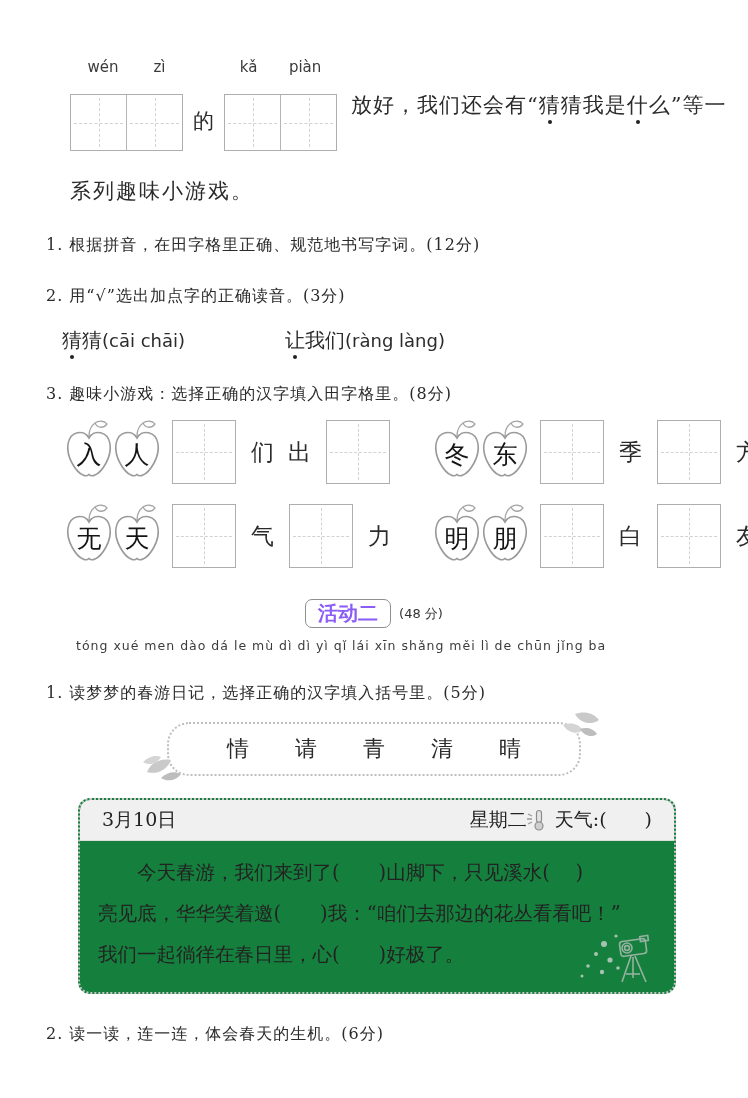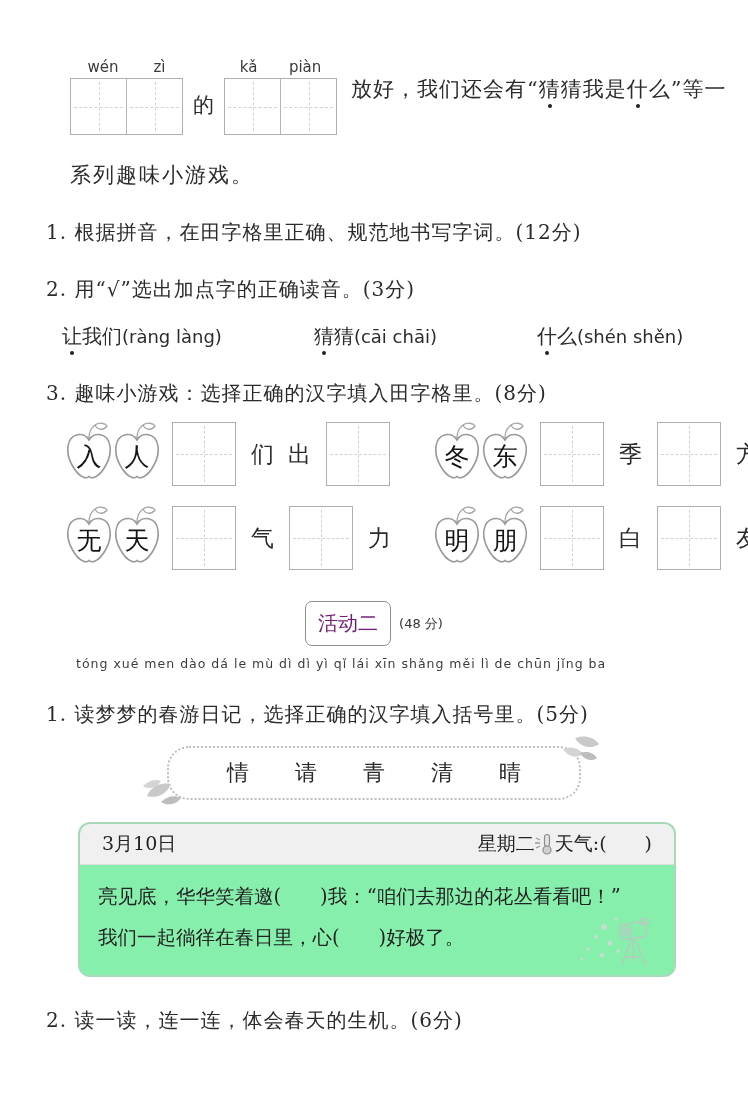--- a/index.html
+++ b/index.html
@@ -5,35 +5,35 @@
   html,body{margin:0;padding:0;}
   body{
     width:748px;height:1098px;background:#ffffff;color:#2b2b2b;
     font-family:"DejaVu Serif","Liberation Serif",serif;
     overflow:hidden;position:relative;
   }
   .kai{font-family:"DejaVu Serif","Liberation Serif",serif;}
 
   
   .intro-row{margin:58px 0 0 70px;display:flex;align-items:flex-end;}
-  .grid-block{display:flex;flex-direction:column;align-items:center;}
+  .grid-block{display:flex;flex-direction:column;align-items:center;gap:16px;}
   .pinyin-row{display:flex;width:100%;justify-content:space-around;
     font-family:"DejaVu Sans","Liberation Sans",sans-serif;
     font-size:15px;color:#3a3a3a;margin-bottom:2px;}
   .tzg2{display:flex;border:1px solid #aeaeae;background:#fff;}
   .tzg2 .cell{width:55px;height:55px;position:relative;}
   .tzg2 .cell + .cell{border-left:1px solid #b5b5b5;}
   .cell::before, .tzg1::before{content:"";position:absolute;top:50%;left:3px;right:3px;border-top:1px dashed #d2d2d2;}
   .cell::after, .tzg1::after{content:"";position:absolute;left:50%;top:3px;bottom:3px;border-left:1px dashed #d2d2d2;}
   .mid-char{font-size:21px;margin:0 10px 16px 10px;}
   .intro-tail{font-size:21px;margin:0 0 32px 14px;letter-spacing:1px;white-space:nowrap;}
   .intro-line2{margin:26px 0 0 70px;font-size:21px;letter-spacing:2px;}
 
   
-  .q-line{margin:30px 0 0 46px;font-size:20px;letter-spacing:1px;}
+  .q-line{margin:30px 0 0 46px;font-size:16px;letter-spacing:1px;}
   .q2-options{display:flex;margin:20px 0 0 62px;font-size:20px;}
   .q2-options .opt{white-space:nowrap;}
   .opt1{margin-right:92px;} .opt2{margin-right:100px;}
   .pinyin-paren{font-family:"DejaVu Sans","Liberation Sans",sans-serif;font-size:18px;}
   .em-dot{position:relative;display:inline-block;}
   .em-dot::after{content:"";position:absolute;left:50%;bottom:-5px;width:4px;height:4px;
     background:#222;border-radius:50%;transform:translateX(-50%);}
 
   
   .apple-row{display:flex;margin:18px 0 0 64px;align-items:center;}
@@ -43,21 +43,21 @@
   .tzg1{width:62px;height:62px;border:1px solid #aeaeae;position:relative;background:#fff;margin:0 8px;}
   .gchar{font-size:23px;margin:0 7px;}
   .apples{width:100px;height:66px;}
   .apple-body{fill:#ffffff;stroke:#9a9a9a;stroke-width:1.6;}
   .apple-top{fill:none;stroke:#a6a6a6;stroke-width:1.3;}
   .apples text{font-size:25px;fill:#141414;font-family:"DejaVu Serif","Liberation Serif",serif;}
 
   
   .sec-header{margin-top:30px;display:flex;justify-content:center;align-items:center;
     font-family:"DejaVu Sans","Liberation Sans",sans-serif;}
-  .badge{border:1.6px solid #8f8f8f;border-radius:7px;padding:8px 12px;font-size:20px;font-weight:normal;color:#701a75;}
+  .badge{border:1.6px solid #8f8f8f;border-radius:7px;padding:0 12px;font-size:20px;font-weight:bold;color:#8b5cf6;}
   .sec-title{font-size:22px;font-weight:bold;margin-left:16px;letter-spacing:2px;color:#1c1c1c;}
   .sec-score{font-size:13px;margin-left:8px;color:#333;}
 
   
   .q4{margin:10px 0 12px 40px;}
   .q4-pinyin{font-family:"DejaVu Sans","Liberation Sans",sans-serif;
     font-size:12.5px;color:#3c3c3c;margin-left:36px;letter-spacing:1px;white-space:nowrap;}
   .q4-text{font-family:"DejaVu Sans","Liberation Sans",sans-serif;
     font-size:21px;font-weight:bold;color:#1d1d1d;letter-spacing:2.5px;white-space:nowrap;margin-top:1px;}
   .q4-score{font-weight:normal;font-size:19px;letter-spacing:0;}
@@ -65,26 +65,26 @@
   
   .char-bank-wrap{display:flex;justify-content:center;margin-top:18px;}
   .char-bank{position:relative;border:2px dotted #bdbdbd;border-radius:22px;
     padding:10px 58px;display:flex;gap:46px;font-size:22px;}
   .leaf{position:absolute;width:52px;height:40px;}
   .leaf.l{left:-28px;bottom:-8px;}
   .leaf.r{right:-26px;top:-14px;}
 
   
   .diary{margin:22px 0 0 78px;width:594px;border:2px dotted #c6c6c6;border-radius:12px;
-    background:#86efac;position:relative;overflow:hidden;}
+    background:#15803d;position:relative;overflow:hidden;}
   .diary-head{display:flex;align-items:center;background:#f0f0f0;
     border-bottom:1px solid #dcdcdc;padding:7px 22px;font-size:19px;color:#222;}
   .diary-date{flex:0 0 auto;}
   .diary-week{flex:1;text-align:right;}
-  .diary-weather{flex:0 0 auto;display:flex;align-items:center;gap:0;}
+  .diary-weather{flex:0 0 auto;display:flex;align-items:center;gap:8px;}
   .diary-body{padding:12px 18px 16px 18px;font-size:19.5px;line-height:2.1;color:#222;}
   .diary-line{white-space:nowrap;}
   .diary-line.first{text-indent:2em;}
   .thermo{width:20px;height:22px;}
   .camera-deco{position:absolute;right:8px;bottom:4px;width:92px;height:62px;opacity:.75;}
 </style>
 </head>
 <body>
 
 <div class="intro-row">
@@ -110,23 +110,22 @@
     </div>
   </div>
   <span class="intro-tail kai"><span>放好，我们还会有“</span><span class="em-dot">猜</span><span>猜我是</span><span class="em-dot">什</span><span>么”等一</span></span>
 </div>
 <div class="intro-line2 kai">系列趣味小游戏。</div>
 
 <div class="q-line kai">1. 根据拼音，在田字格里正确、规范地书写字词。(12分)</div>
 <div class="q-line kai">2. 用“√”选出加点字的正确读音。(3分)</div>
 
 <div class="q2-options">
+  <span class="opt opt2 kai"><span class="em-dot">猜</span><span>猜</span><span class="pinyin-paren">(cāi  chāi)</span></span>
   <span class="opt opt1 kai"><span class="em-dot">让</span><span>我们</span><span class="pinyin-paren">(ràng  làng)</span></span>
-  <span class="opt opt2 kai"><span class="em-dot">猜</span><span>猜</span><span class="pinyin-paren">(cāi  chāi)</span></span>
-  <span class="opt kai"><span class="em-dot">什</span><span>么</span><span class="pinyin-paren">(shén  shěn)</span></span>
 </div>
 
 <div class="q-line kai">3. 趣味小游戏：选择正确的汉字填入田字格里。(8分)</div>
 
 <div class="apple-row first">
   <div class="group">
     <svg class="apples" viewBox="0 0 100 66">
       <path class="apple-top" d="M25 17 C25 11 27 7 31 4 M31 4 C35 1 41 2 43 5 C40 9 34 10 31 4 Z"></path>
       <path class="apple-body" d="M25 19 C20 10 6 12 4 25 C2 38 12 53 19 56 C22 57.5 24 56.5 25 55.5 C26 56.5 28 57.5 31 56 C38 53 48 38 46 25 C44 12 30 10 25 19 Z"></path>
       <path class="apple-top" d="M73 17 C73 11 75 7 79 4 M79 4 C83 1 89 2 91 5 C88 9 82 10 79 4 Z"></path>
@@ -226,20 +225,21 @@
         <line x1="1" y1="5" x2="5" y2="7" stroke="#9a9a9a" stroke-width="1.3"></line>
         <line x1="0" y1="10" x2="5" y2="10" stroke="#9a9a9a" stroke-width="1.3"></line>
         <line x1="1" y1="15" x2="5" y2="13" stroke="#9a9a9a" stroke-width="1.3"></line>
         <rect x="9.5" y="1.5" width="5" height="12" rx="2.5" fill="#e3e3e3" stroke="#8d8d8d" stroke-width="1.2"></rect>
         <circle cx="12" cy="17" r="4" fill="#cfcfcf" stroke="#8d8d8d" stroke-width="1.2"></circle>
       </svg>
       <span>天气:(　　)</span>
     </span>
   </div>
   <div class="diary-body kai">
+    <div class="diary-line first">今天春游，我们来到了(　　)山脚下，只见溪水(　 )</div>
     <div class="diary-line">亮见底，华华笑着邀(　　)我：“咱们去那边的花丛看看吧！”</div>
     <div class="diary-line">我们一起徜徉在春日里，心(　　)好极了。</div>
   </div>
   <svg class="camera-deco" viewBox="0 0 92 62">
     <g stroke="#c2c2c2" stroke-width="1.6" fill="none">
       <rect x="46" y="14" width="26" height="15" rx="3" transform="rotate(-8 59 21)"></rect>
       <circle cx="53" cy="22" r="5"></circle>
       <circle cx="53" cy="22" r="2.4"></circle>
       <rect x="66" y="10" width="8" height="5" transform="rotate(-8 70 12)"></rect>
       <line x1="57" y1="30" x2="48" y2="56"></line>

